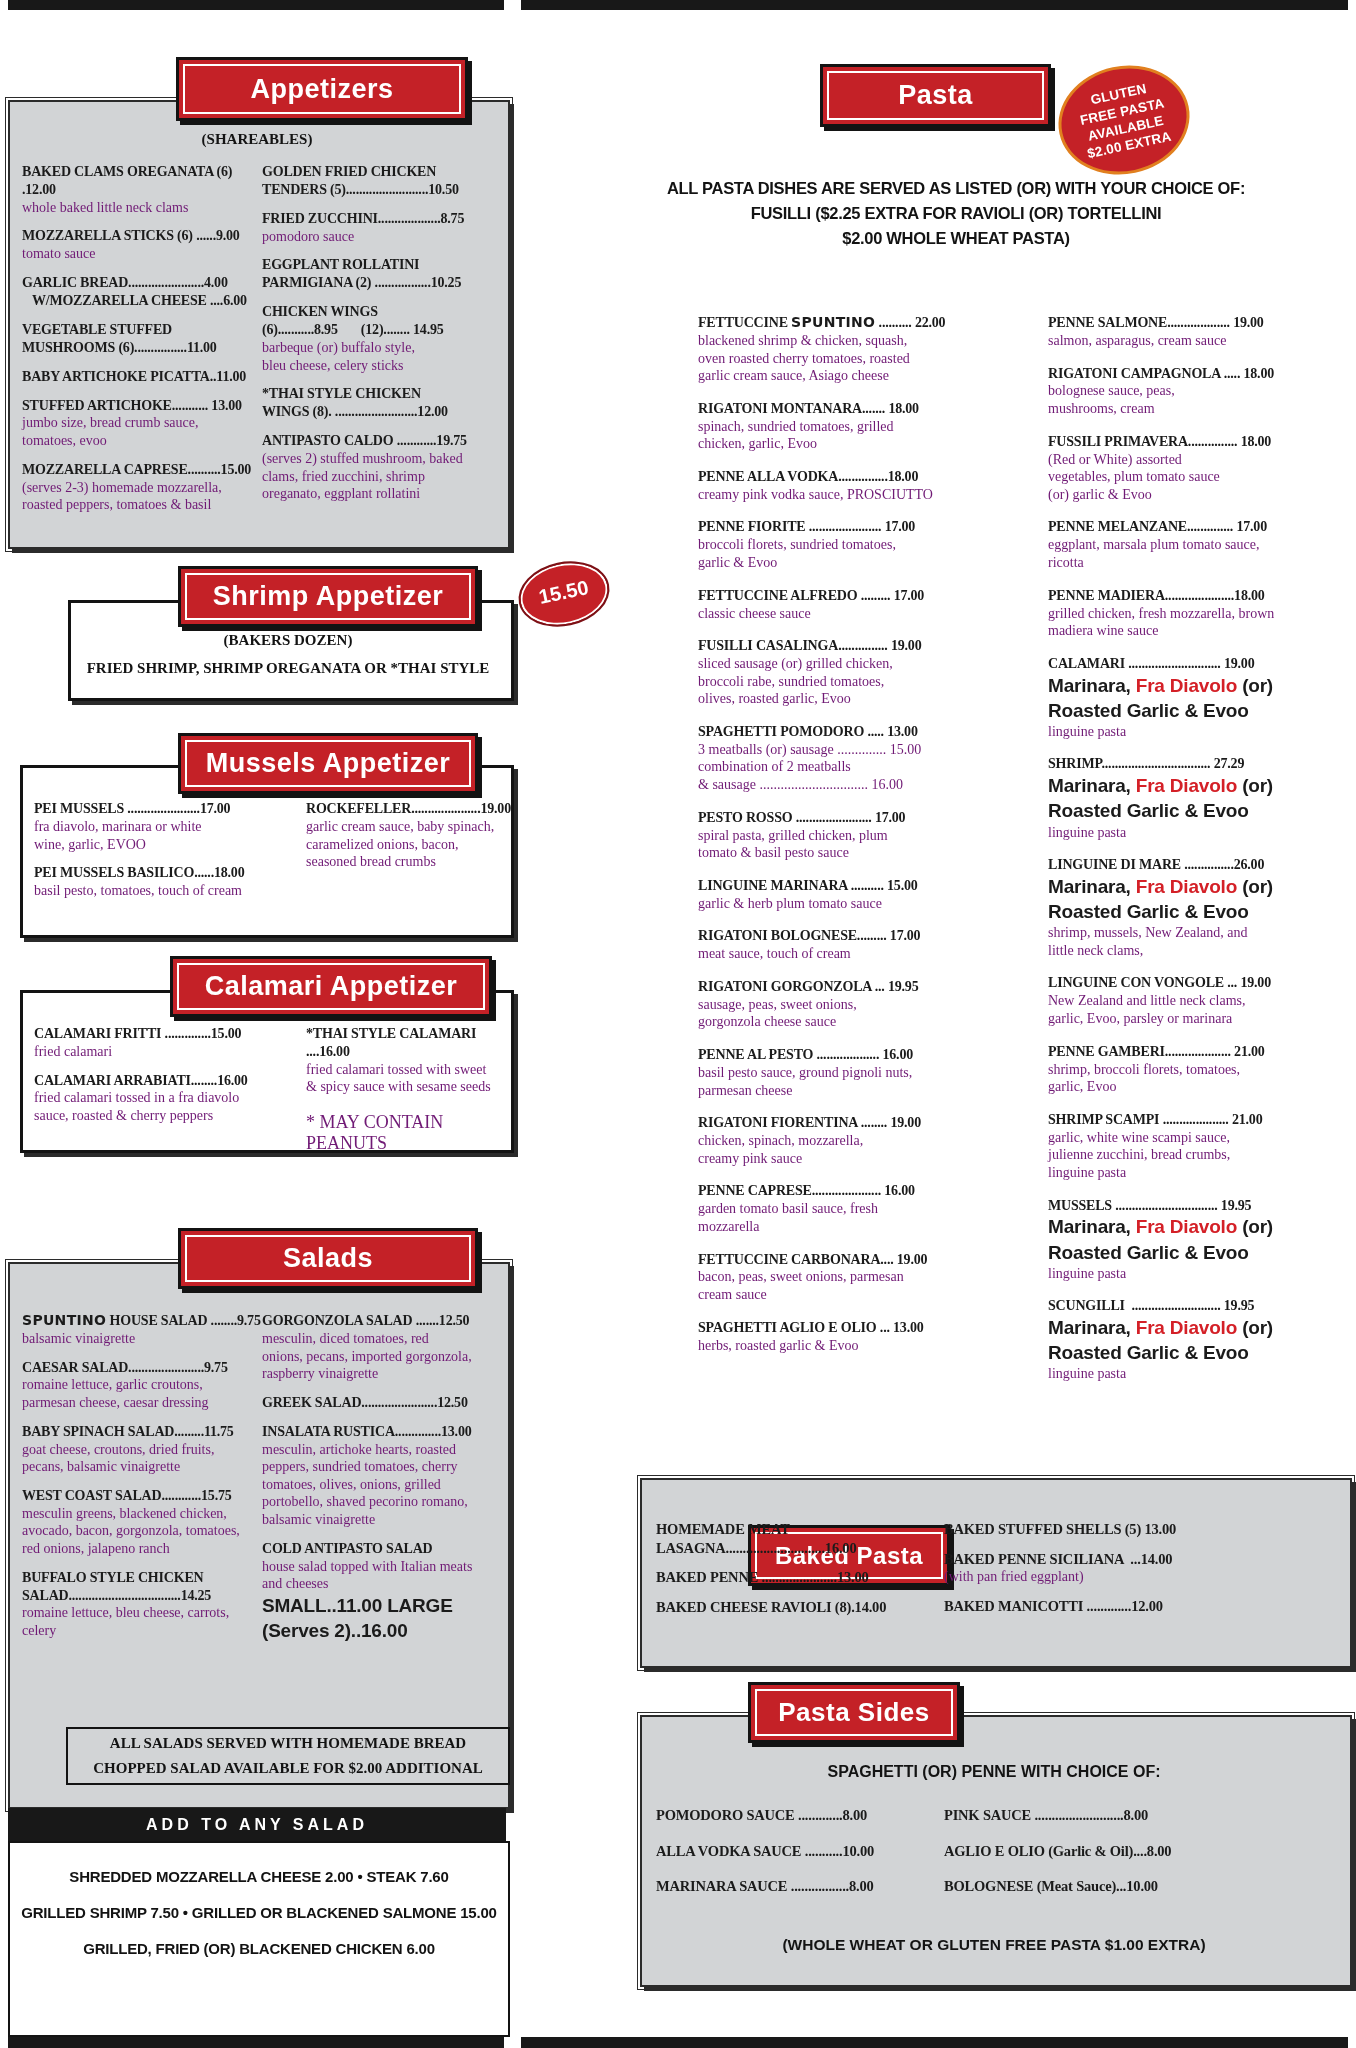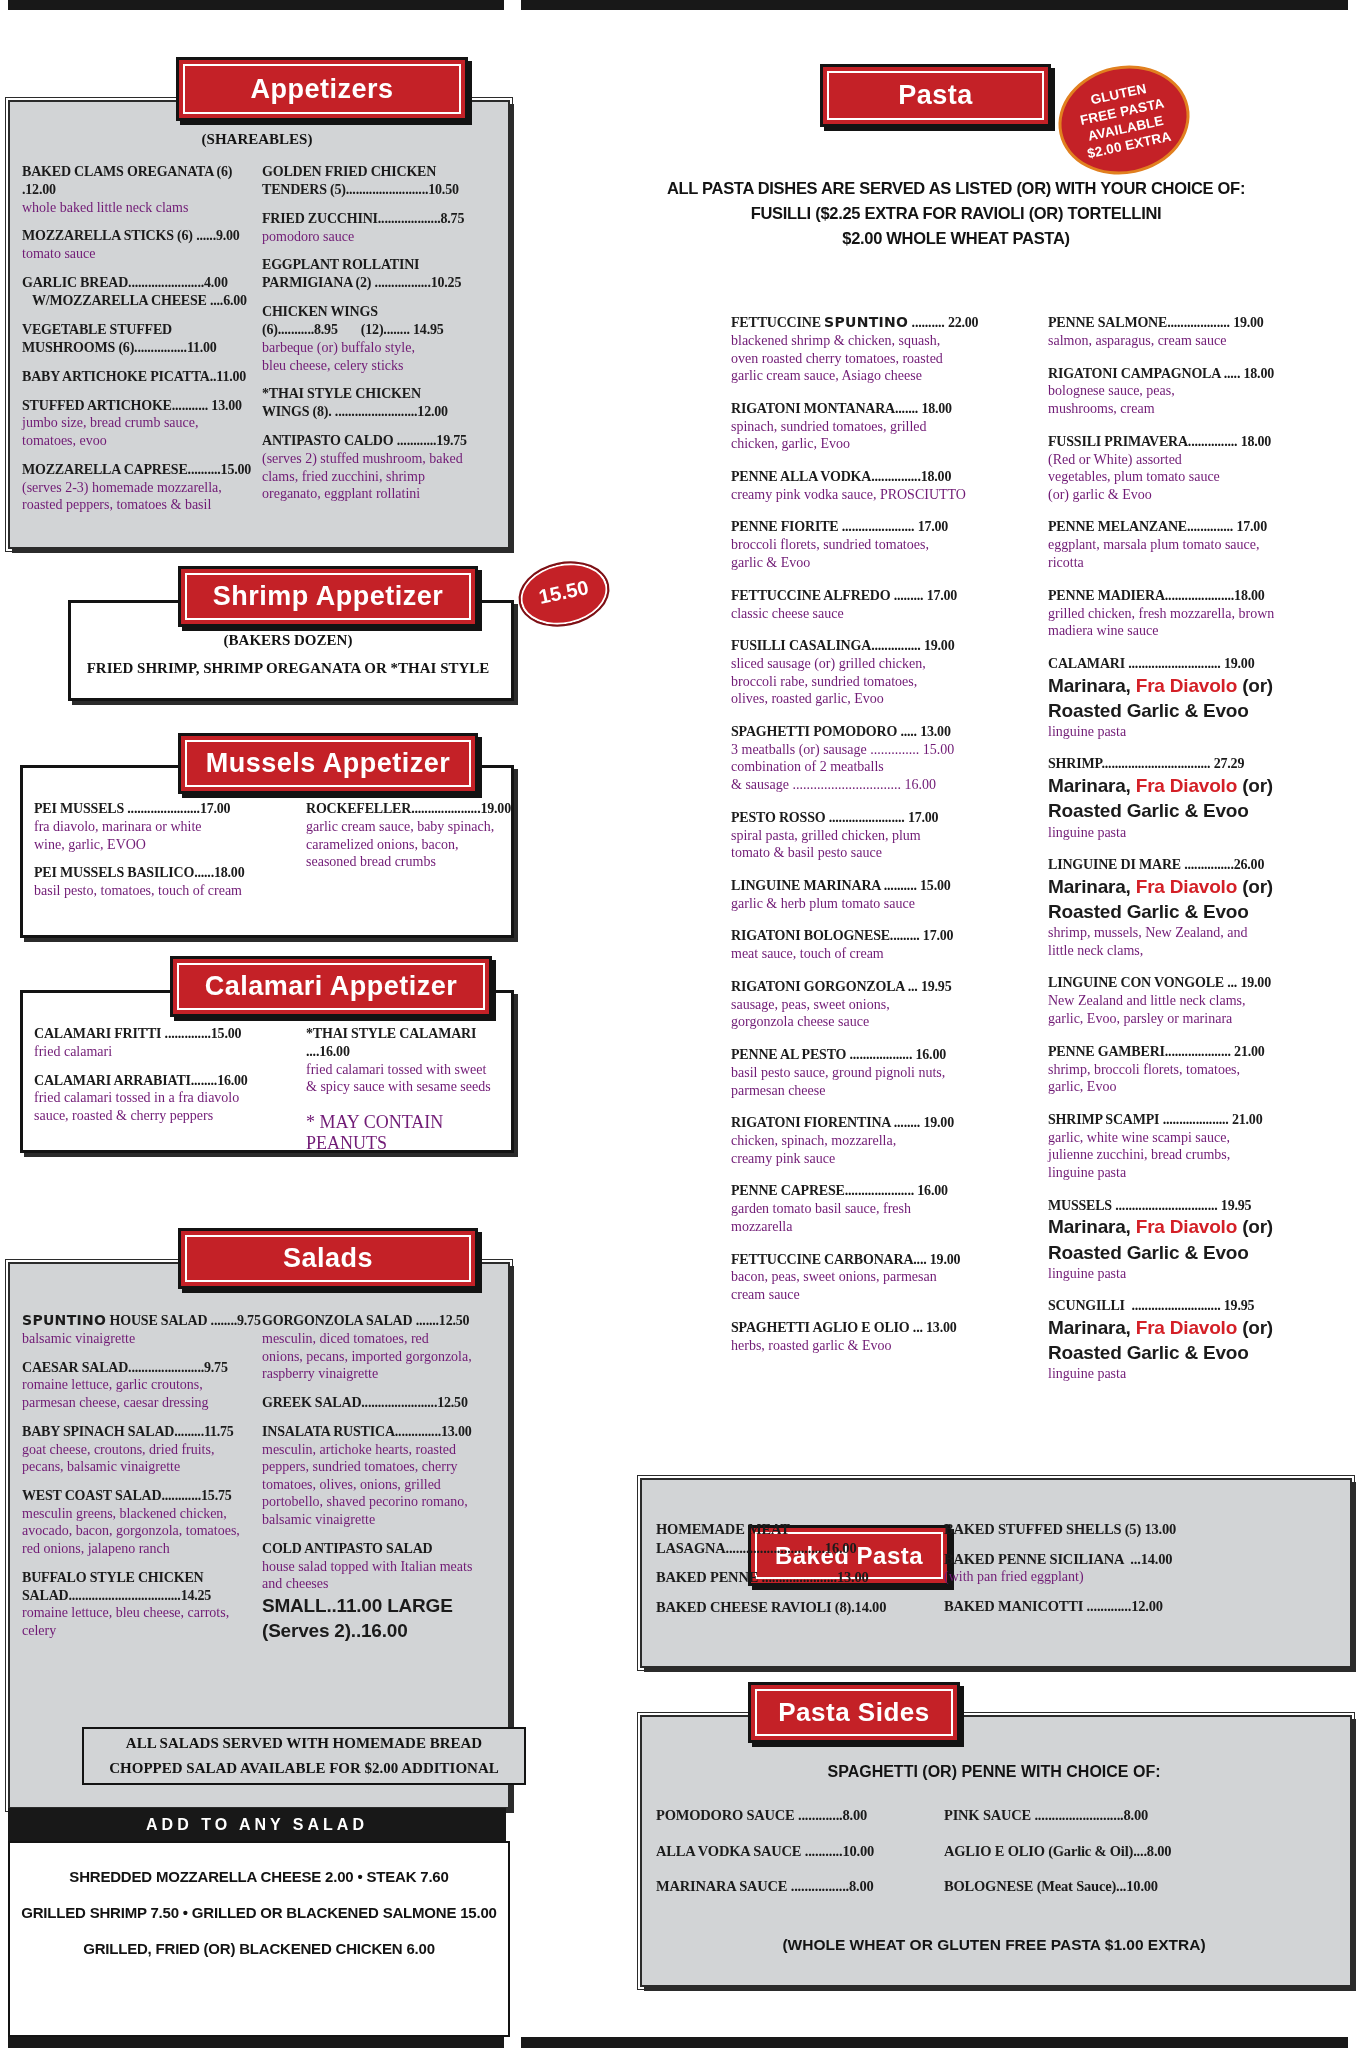--- a/index.html
+++ b/index.html
@@ -58,37 +58,37 @@
   #calamari-header{left:170px;top:956px;width:316px;height:55px;}
   #calamari-box{left:20px;top:990px;width:488px;height:157px;}
   #calamari-left{left:34px;top:1025px;width:240px;}
   #calamari-right{left:306px;top:1025px;width:196px;}
   #calamari-note{margin-top:16px;font-size:18px;color:#701a75;}
 
   #salads-header{left:178px;top:1228px;width:294px;height:55px;}
   #salads-panel{left:8px;top:1262px;width:498px;height:543px;}
   #salads-left{left:22px;top:1312px;width:240px;}
   #salads-right{left:262px;top:1312px;width:246px;}
-  #salads-note-box{position:absolute;left:82px;top:1727px;width:440px;height:52px;
+  #salads-note-box{position:absolute;left:66px;top:1727px;width:440px;height:52px;
       background:#d2d4d6;border:2px solid #131313;z-index:7;text-align:center;
       font-weight:bold;font-size:15px;line-height:25px;white-space:pre-wrap;padding-top:2px;}
   #add-bar{position:absolute;left:8px;top:1808px;width:498px;height:33px;background:#181818;
       color:#fff;font-family:"Liberation Sans",sans-serif;font-weight:bold;font-size:16px;
       letter-spacing:4px;text-align:center;line-height:33px;z-index:6;}
   #addons-box{position:absolute;left:8px;top:1841px;width:498px;height:192px;background:#fff;
       border:2px solid #131313;z-index:4;}
   #addons-box .line{text-align:center;font-family:"Liberation Sans",sans-serif;font-weight:bold;
       font-size:15px;line-height:36px;letter-spacing:-0.2px;}
   #addons-box .line:first-child{margin-top:16px;}
 
   #pasta-header{left:820px;top:64px;width:225px;height:57px;font-size:27px;}
   #pasta-intro{position:absolute;left:660px;top:176px;width:592px;z-index:6;}
   #pasta-intro .line{font-family:"Liberation Sans",sans-serif;font-weight:bold;font-size:16.5px;
       line-height:25px;text-align:center;letter-spacing:-0.3px;}
-  #pasta-left{left:731px;top:302px;width:278px;padding-top:12px;}
+  #pasta-left{left:698px;top:302px;width:278px;padding-top:12px;}
   #pasta-right{left:1048px;top:302px;width:302px;padding-top:12px;}
   #pasta-left .menu-item,#pasta-right .menu-item{margin-bottom:15px;}
 
   #baked-header{left:748px;top:1525px;width:196px;height:55px;font-size:24px;}
   #baked-panel{left:640px;top:1478px;width:708px;height:186px;}
   #baked-left{left:656px;top:1520px;width:286px;}
   #baked-right{left:944px;top:1520px;width:396px;}
   #baked-left .item-name,#baked-right .item-name,
   #sides-left .item-name,#sides-right .item-name{font-size:14.5px;}
 

